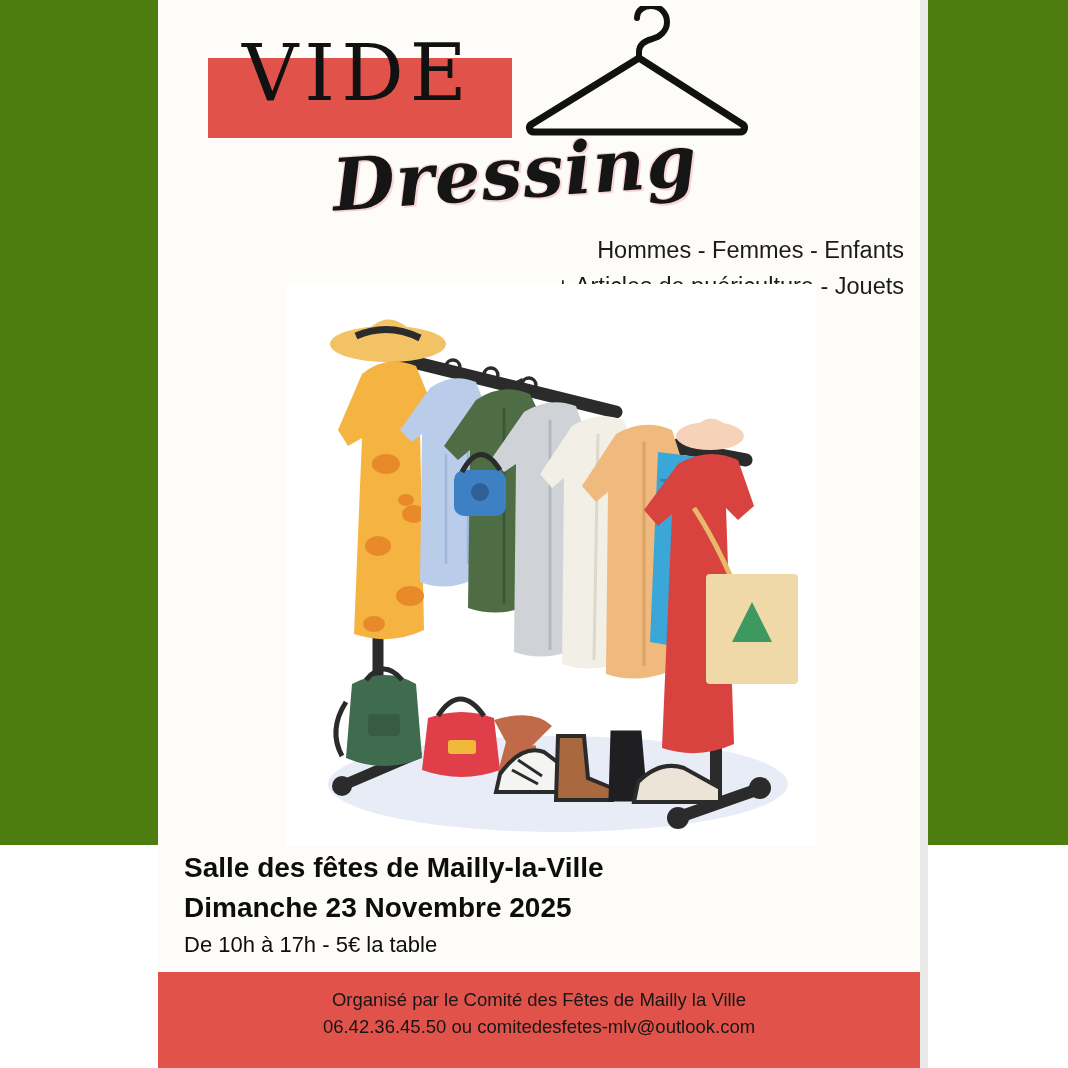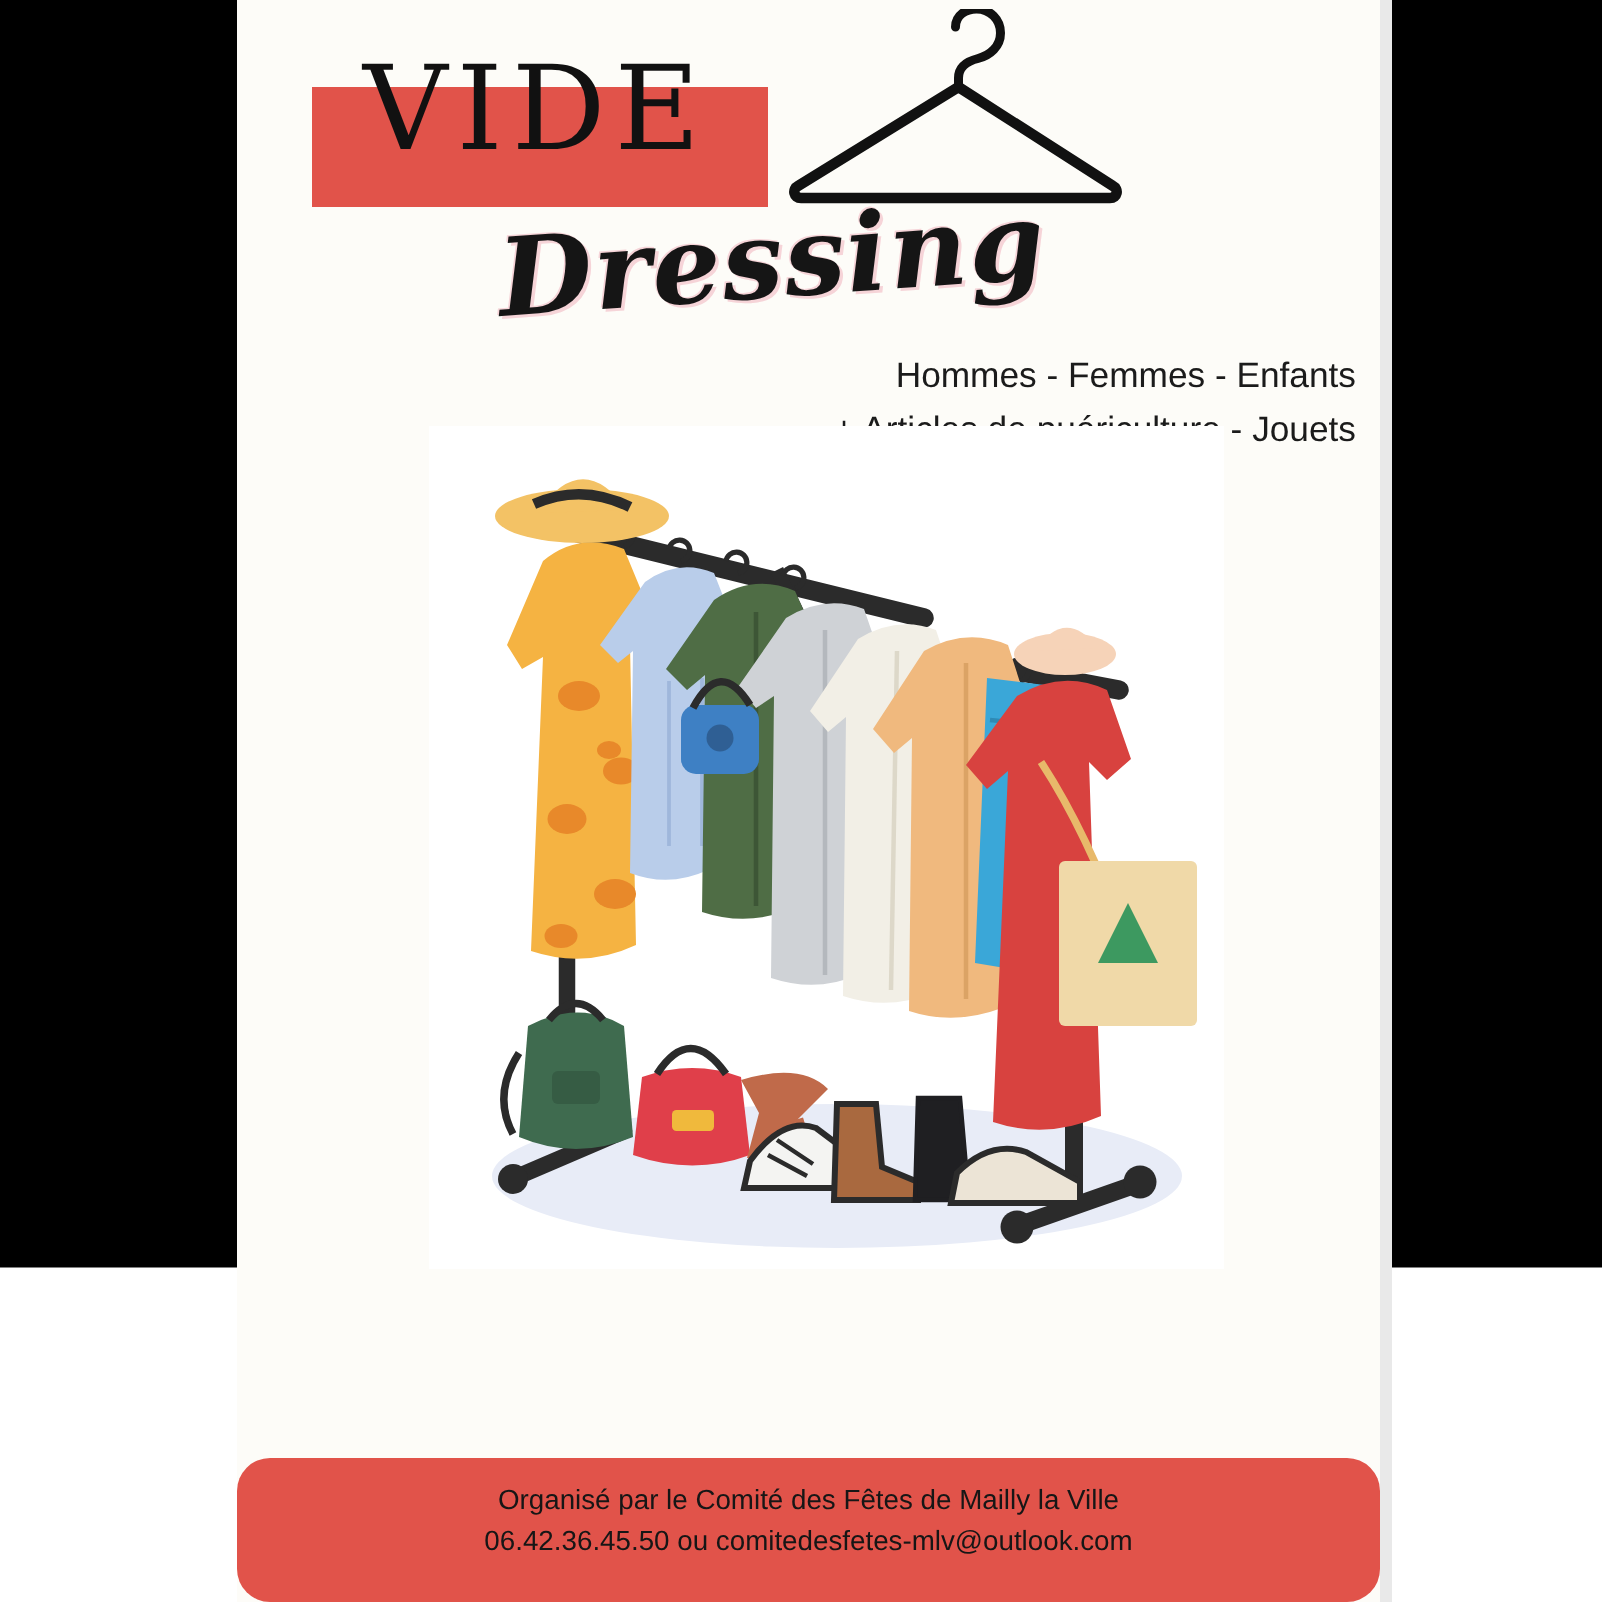--- a/index.html
+++ b/index.html
@@ -10,21 +10,21 @@
   body {
     width: 1068px;
     height: 1068px;
     overflow: hidden;
     font-family: "Liberation Sans", sans-serif;
   }
   #poster {
     position: relative;
     width: 1068px;
     height: 845px;
-    background: #000000;
+    background: #4d7c0f;
   }
   
   .sheet {
     position: absolute;
     left: 158px;
     top: 0;
     width: 762px;
     height: 1068px;
     background: #fdfcf8;
     overflow: hidden;
@@ -142,21 +142,20 @@
     top: 972px;
     width: 762px;
     height: 96px;
     background: #e1534a;
     color: #161616;
     text-align: center;
     font-size: 18.5px;
     line-height: 27px;
     padding-top: 14px;
     box-sizing: border-box;
-    border-radius: 22px;
   }
   .footer div { white-space: nowrap; }
 </style>
 </head>
 <body>
 
 <div id="poster">
 
   <div class="sheet">
 
@@ -265,20 +264,25 @@
         <path d="M226 486 l26 14 M232 476 l24 16" stroke="#2b2b2b" stroke-width="3" fill="none"></path>
 
         <path d="M272 452 l26 0 l4 42 l24 10 l0 12 l-56 0 Z" fill="#a9693f" stroke="#2b2b2b" stroke-width="4"></path>
 
         <path d="M326 448 l28 0 l4 46 l24 10 l0 12 l-58 0 Z" fill="#1f1f22" stroke="#1f1f22" stroke-width="3"></path>
 
         <path d="M352 498 q22 -22 46 -14 l36 20 l0 14 l-86 0 Z" fill="#ece4d6" stroke="#2b2b2b" stroke-width="4"></path>
       </svg>
     </div>
 
+    <div class="details">
+      <div class="l1">Salle des fêtes de Mailly-la-Ville</div>
+      <div class="l2">Dimanche 23 Novembre 2025</div>
+      <div class="l3">De 10h à 17h - 5€ la table</div>
+    </div>
 
     <div class="footer">
       <div>Organisé par le Comité des Fêtes de Mailly la Ville</div>
       <div>06.42.36.45.50 ou comitedesfetes-mlv@outlook.com</div>
     </div>
 
   </div>
 
   <div class="right-edge"></div>
 </div>

